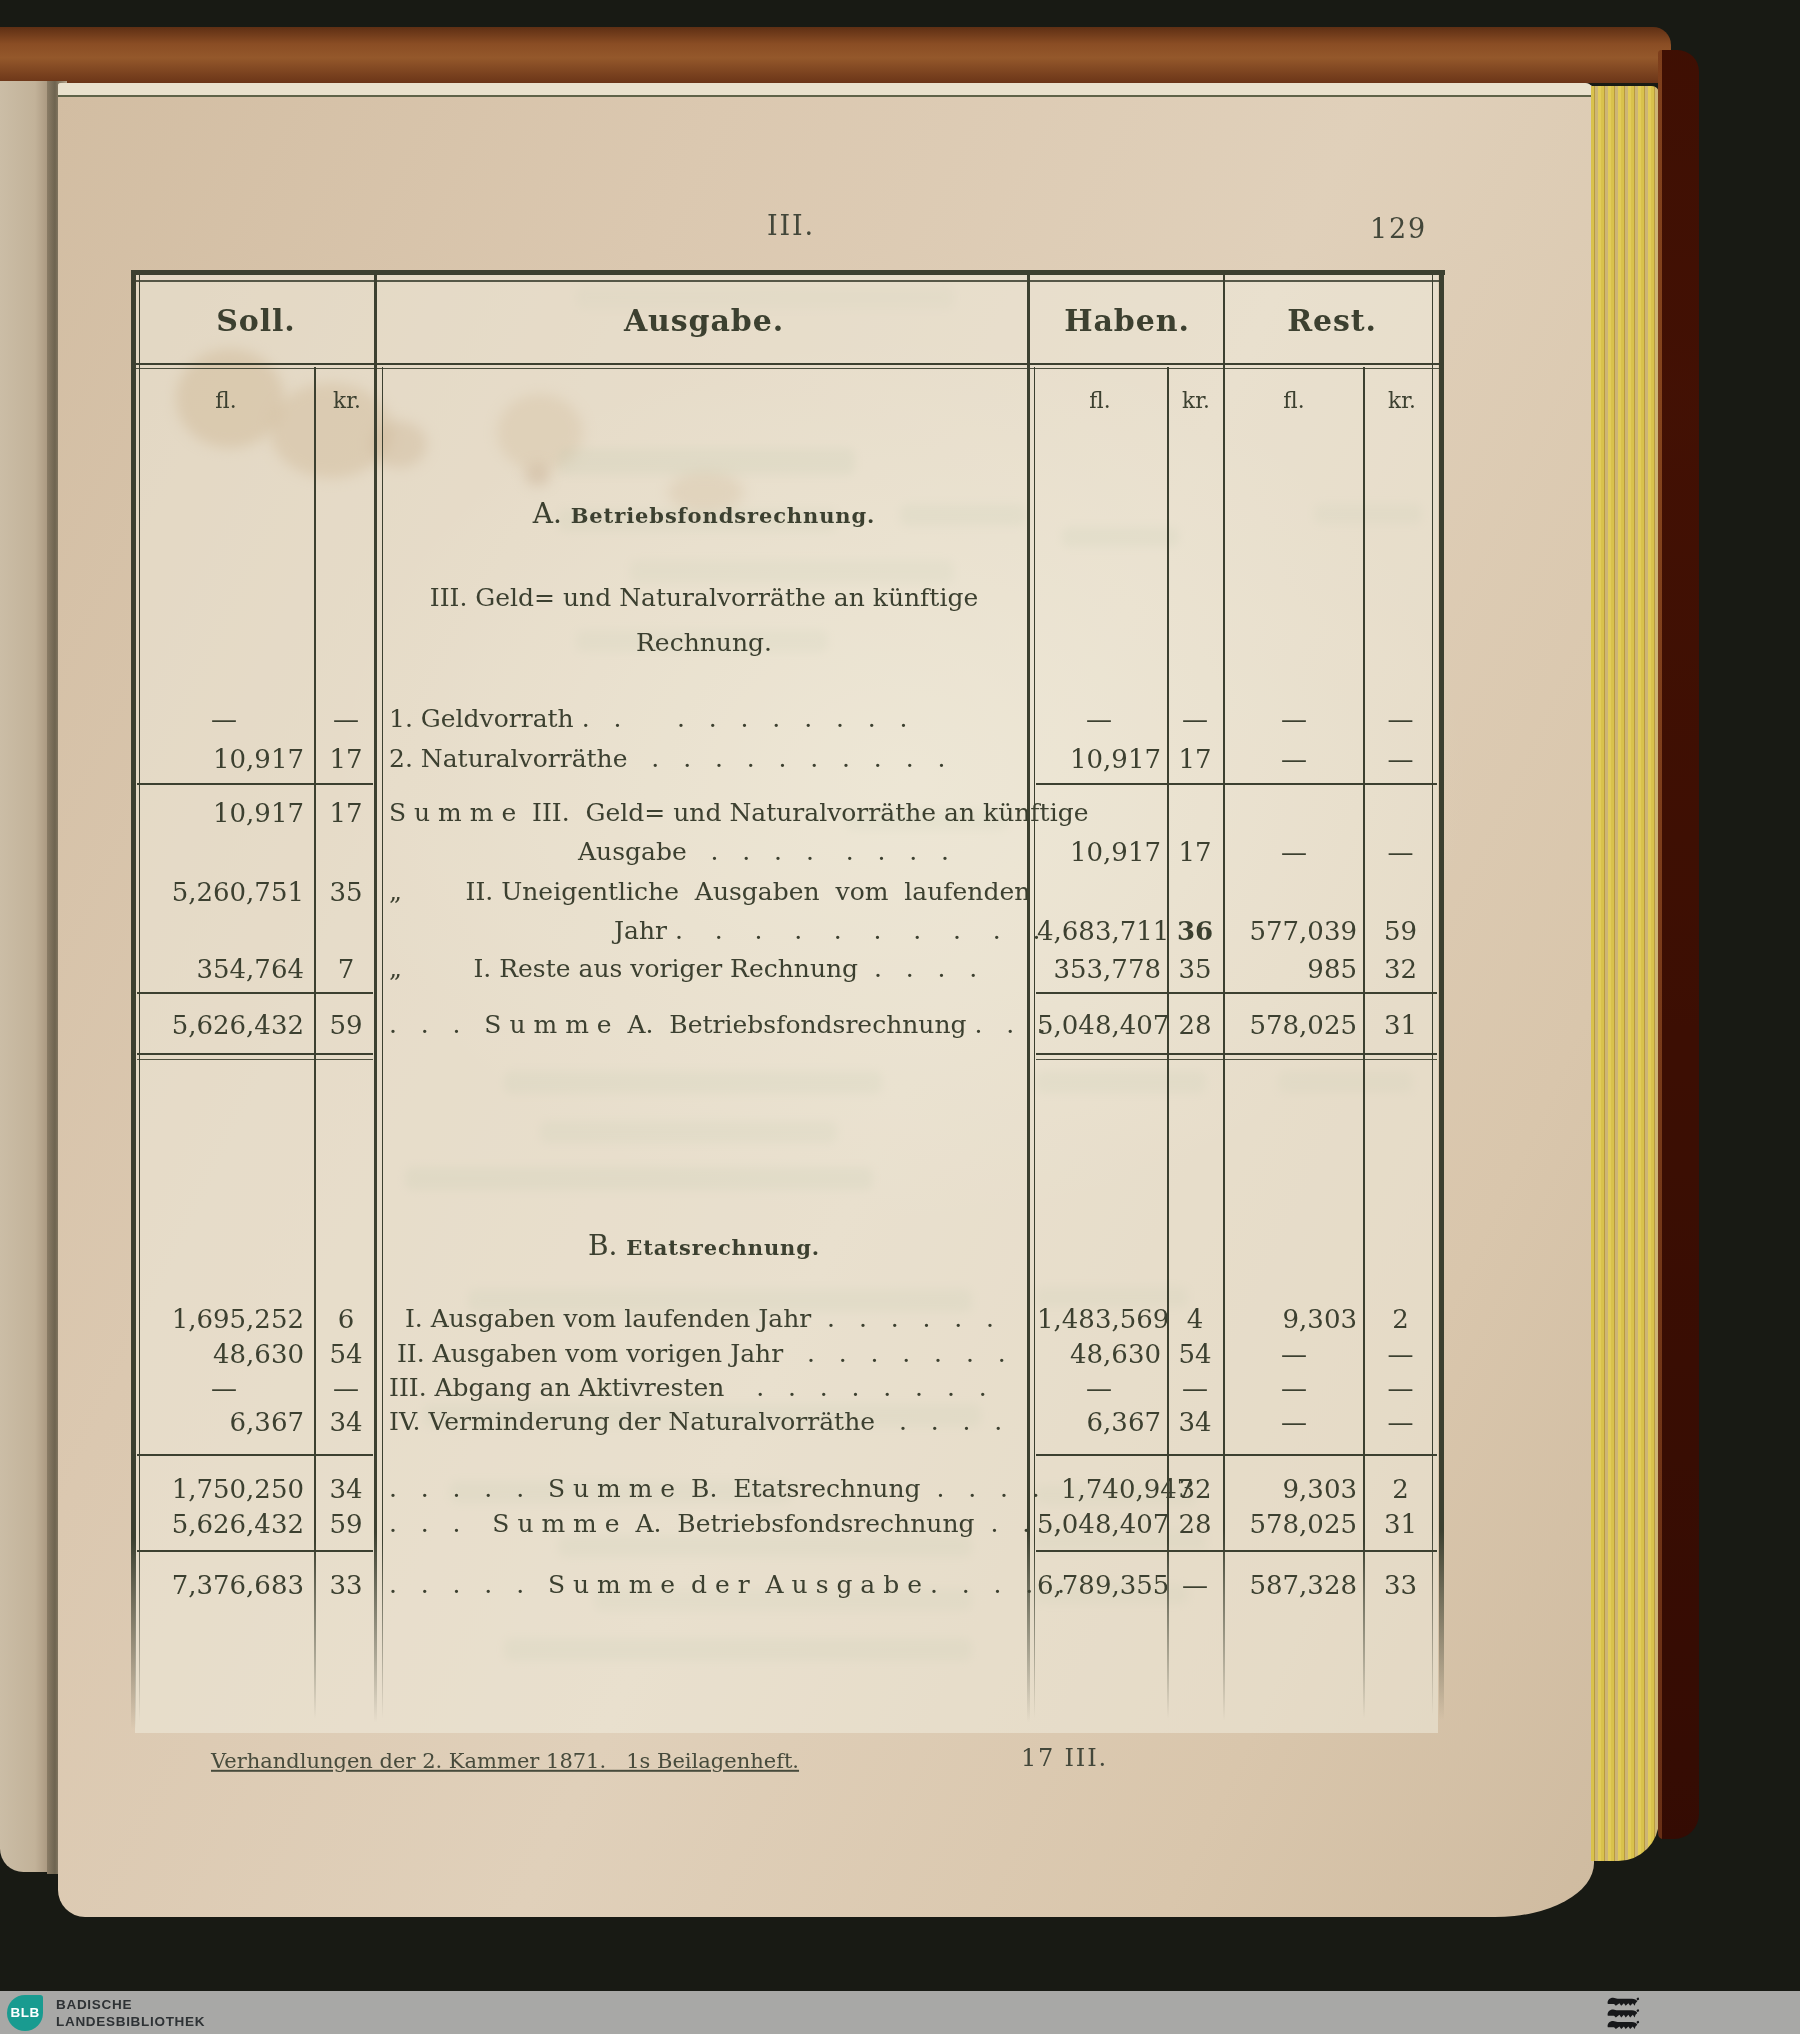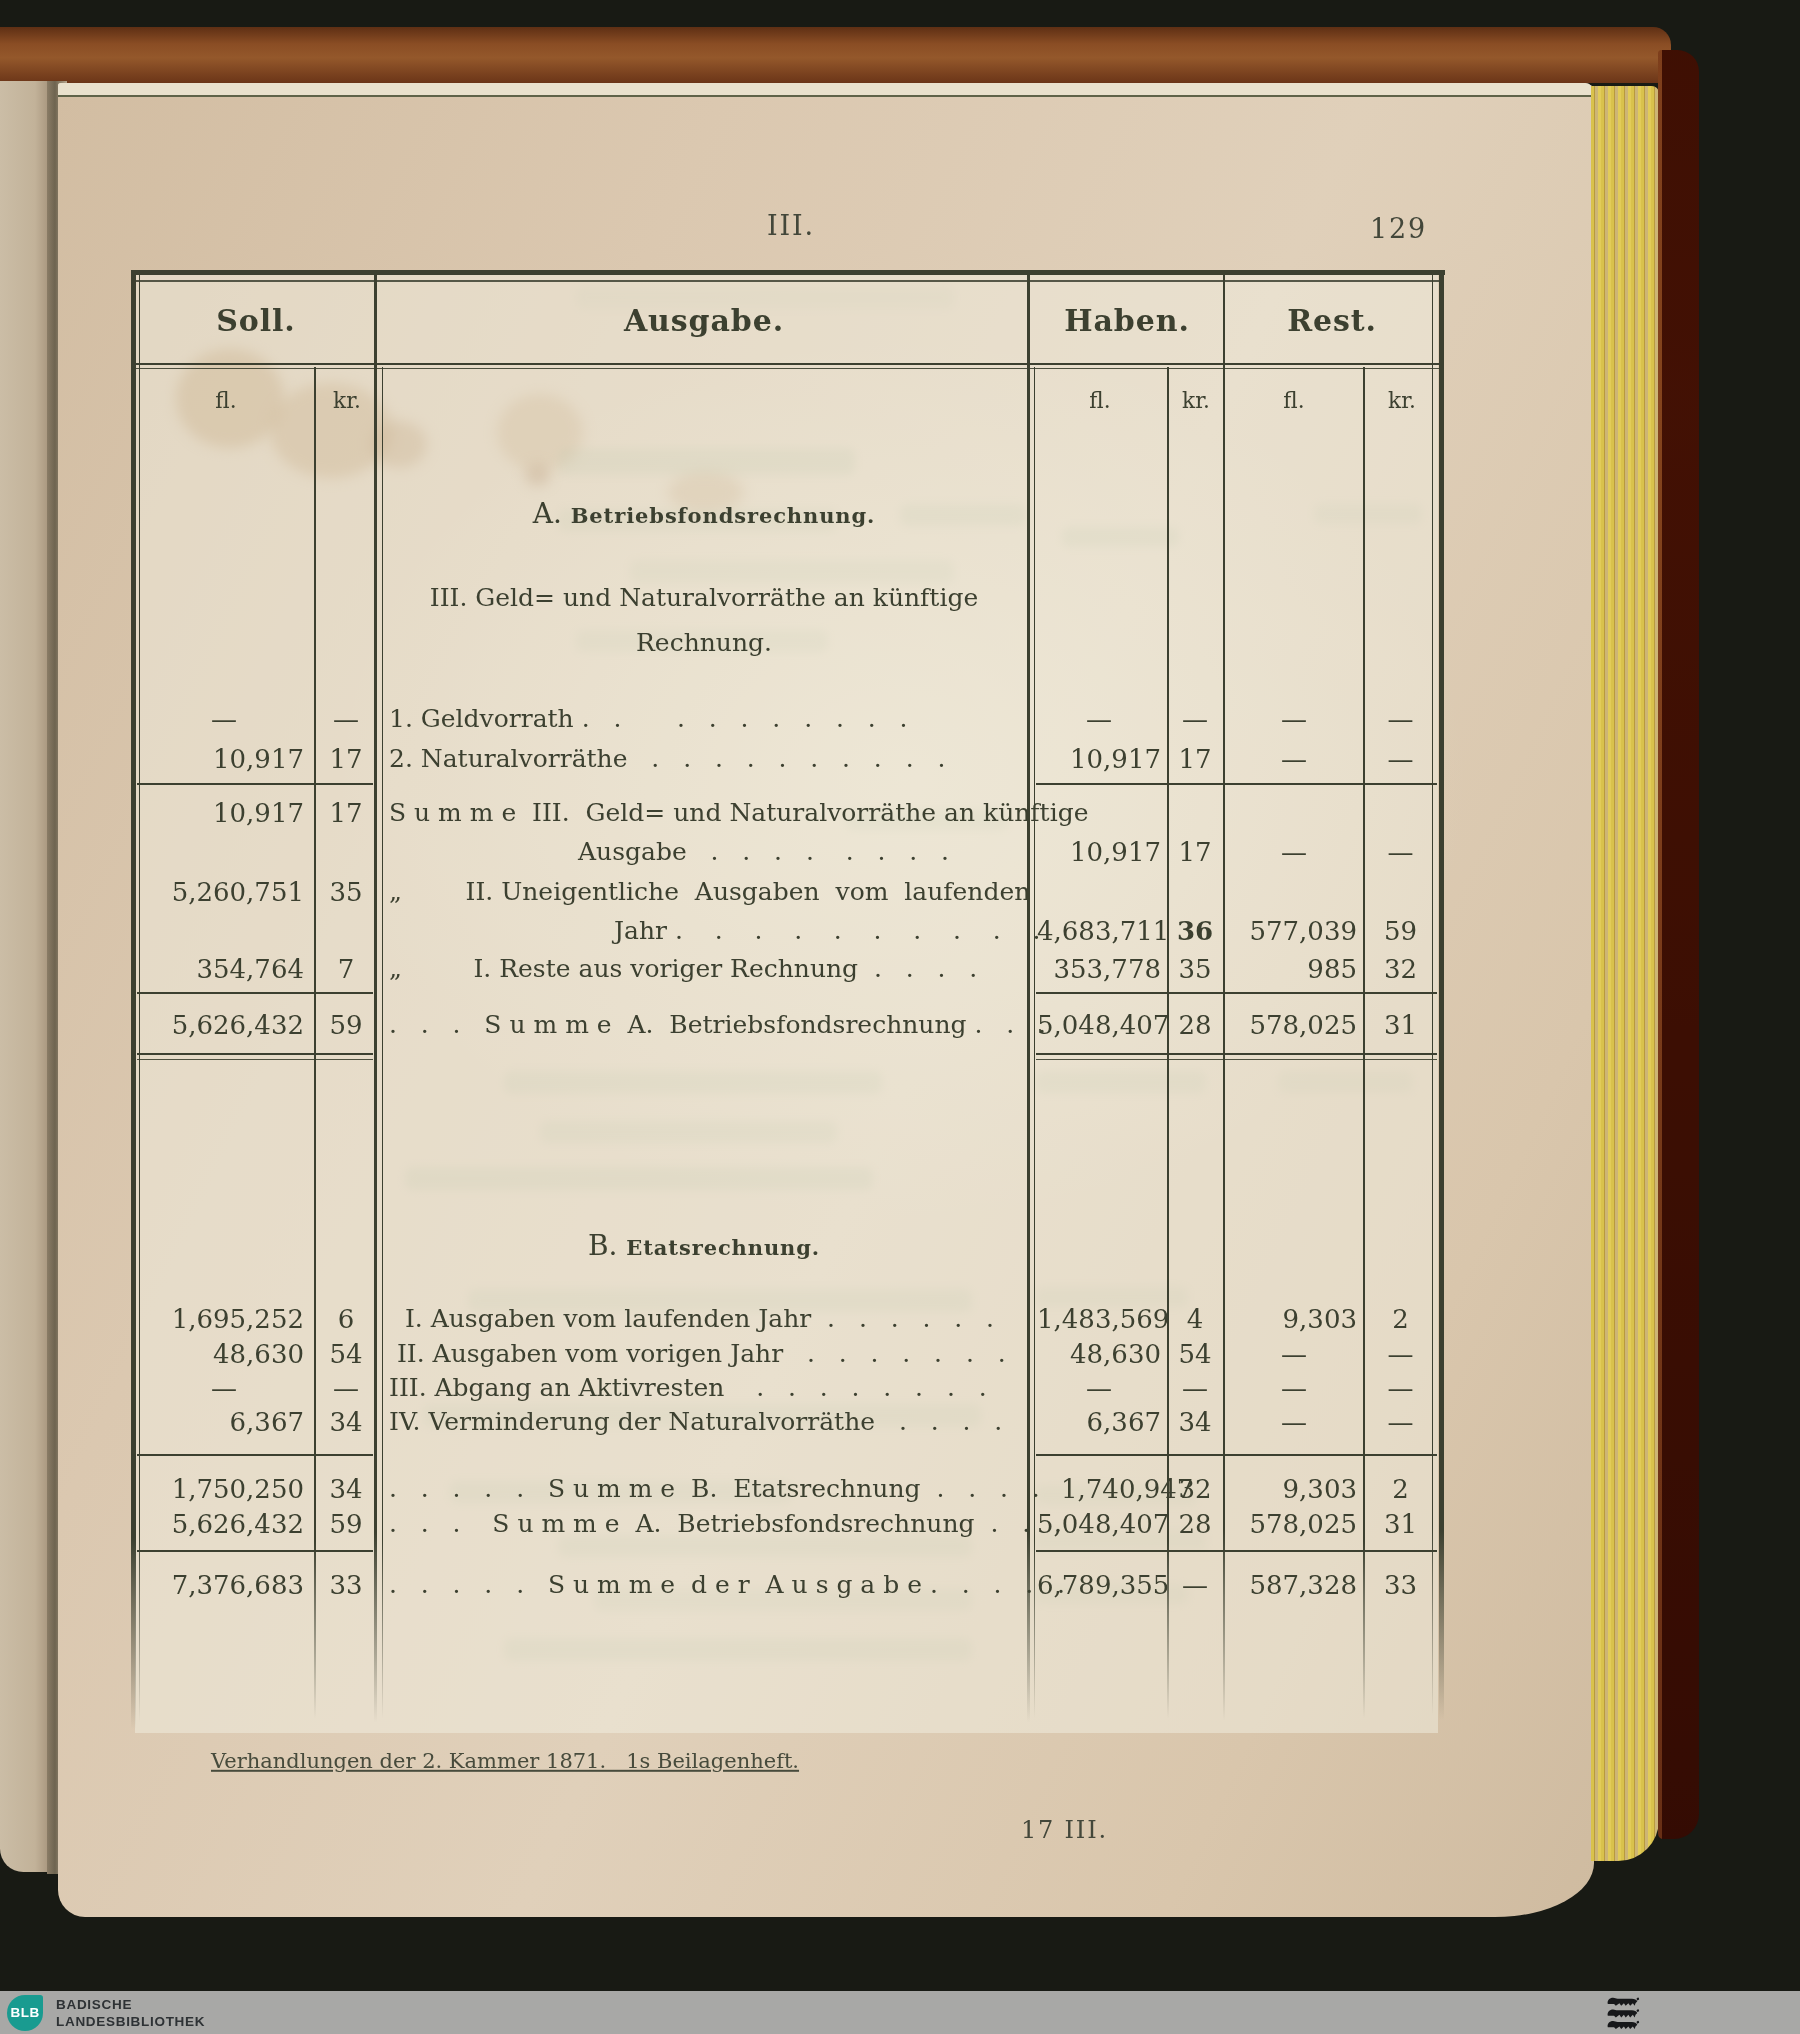--- a/index.html
+++ b/index.html
@@ -246,21 +246,21 @@
   <div class="t unit" style="left:1196px;top:402px;">kr.</div>
   <div class="t unit" style="left:1294px;top:402px;">fl.</div>
   <div class="t unit" style="left:1402px;top:402px;">kr.</div>
 
   <div class="t sec-title" style="left:704px;top:515px;"><span>A.</span> <b>Betriebsfondsrechnung.</b></div>
   <div class="t sec-sub" style="left:704px;top:599px;">III. Geld= und Naturalvorräthe an künftige</div>
   <div class="t sec-sub" style="left:704px;top:644px;">Rechnung.</div>
   <div class="t sec-title" style="left:704px;top:1247px;"><span>B.</span> <b>Etatsrechnung.</b></div>
 
   <div class="t" id="footer-left" style="left:211px;top:1762px;text-decoration:underline;">Verhandlungen der 2. Kammer 1871.   1s Beilagenheft.</div>
-  <div class="t" id="footer-right" style="left:1021px;top:1831px;">17 III.</div>
+  <div class="t" id="footer-right" style="left:1021px;top:1759px;">17 III.</div>
 
   <div class="abs" id="bar">
     <div class="abs" id="blb-logo" style="left:7.2px;top:3.6px;">
         <span>BLB</span>
       </div>
     <div class="abs libname" style="top:6.3px;">BADISCHE</div>
     <div class="abs libname" style="top:22.5px;">LANDESBIBLIOTHEK</div>
     <svg class="abs" id="lions" width="34" height="36" viewBox="0 0 38 40" style="top:3.6px;">
       <g fill="#17181a">
         <g id="lion">

